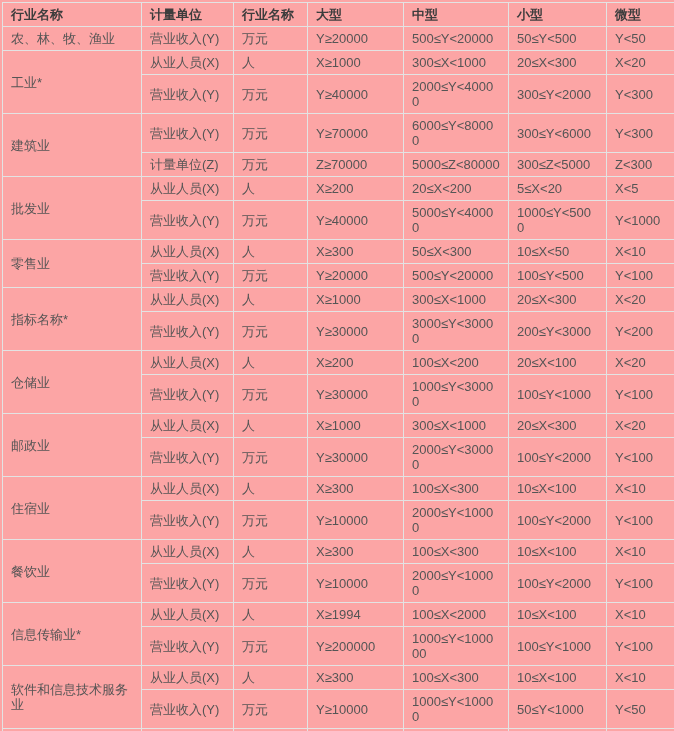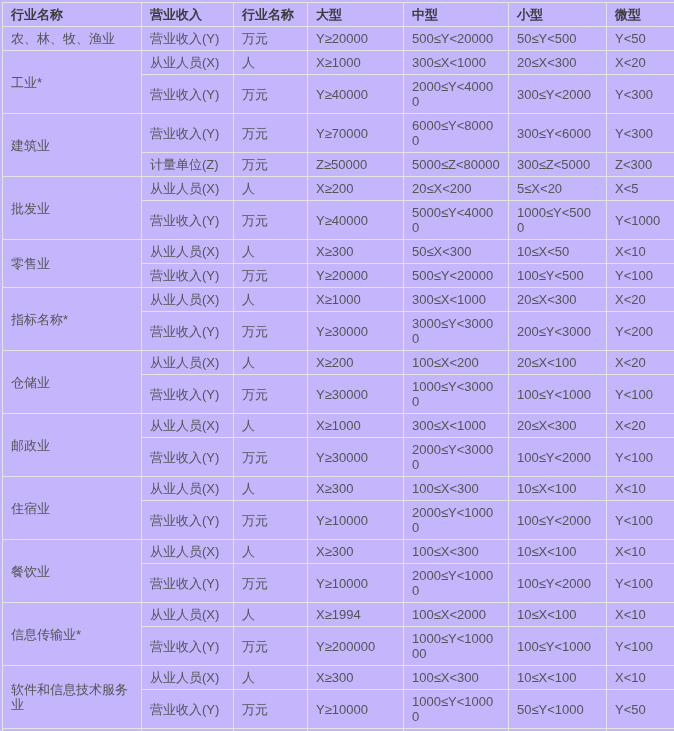--- a/index.html
+++ b/index.html
@@ -4,21 +4,21 @@
 <style>
   html, body {
     margin: 0;
     padding: 0;
     background: #ffffff;
     font-family: "Liberation Sans", "DejaVu Sans", sans-serif;
   }
   .page {
     width: 674px;
     height: 731px;
-    background: #c4b5fd;
+    background: #fca5a5;
     box-sizing: border-box;
     padding: 2px 0 0 2px;
   }
   table.std-table {
     border-collapse: collapse;
     table-layout: fixed;
     width: 672px;
   }
   table.std-table th,
   table.std-table td {
@@ -57,21 +57,21 @@
       <col style="width:92px">
       <col style="width:74px">
       <col style="width:96px">
       <col style="width:105px">
       <col style="width:98px">
       <col style="width:68px">
     </colgroup>
     <thead>
       <tr>
         <th>行业名称</th>
-        <th>营业收入</th>
+        <th>计量单位</th>
         <th>行业名称</th>
         <th>大型</th>
         <th>中型</th>
         <th>小型</th>
         <th>微型</th>
       </tr>
     </thead>
     <tbody>
         <tr>
           <td rowspan="1" class="industry">农、林、牧、渔业</td>
@@ -104,21 +104,21 @@
           <td>营业收入(Y)</td>
           <td>万元</td>
           <td>Y≥70000</td>
           <td>6000≤Y&lt;80000</td>
           <td>300≤Y&lt;6000</td>
           <td>Y&lt;300</td>
         </tr>
         <tr>
           <td>计量单位(Z)</td>
           <td>万元</td>
-          <td>Z≥50000</td>
+          <td>Z≥70000</td>
           <td>5000≤Z&lt;80000</td>
           <td>300≤Z&lt;5000</td>
           <td>Z&lt;300</td>
         </tr>
         <tr>
           <td rowspan="2" class="industry">批发业</td>
           <td>从业人员(X)</td>
           <td>人</td>
           <td>X≥200</td>
           <td>20≤X&lt;200</td>

